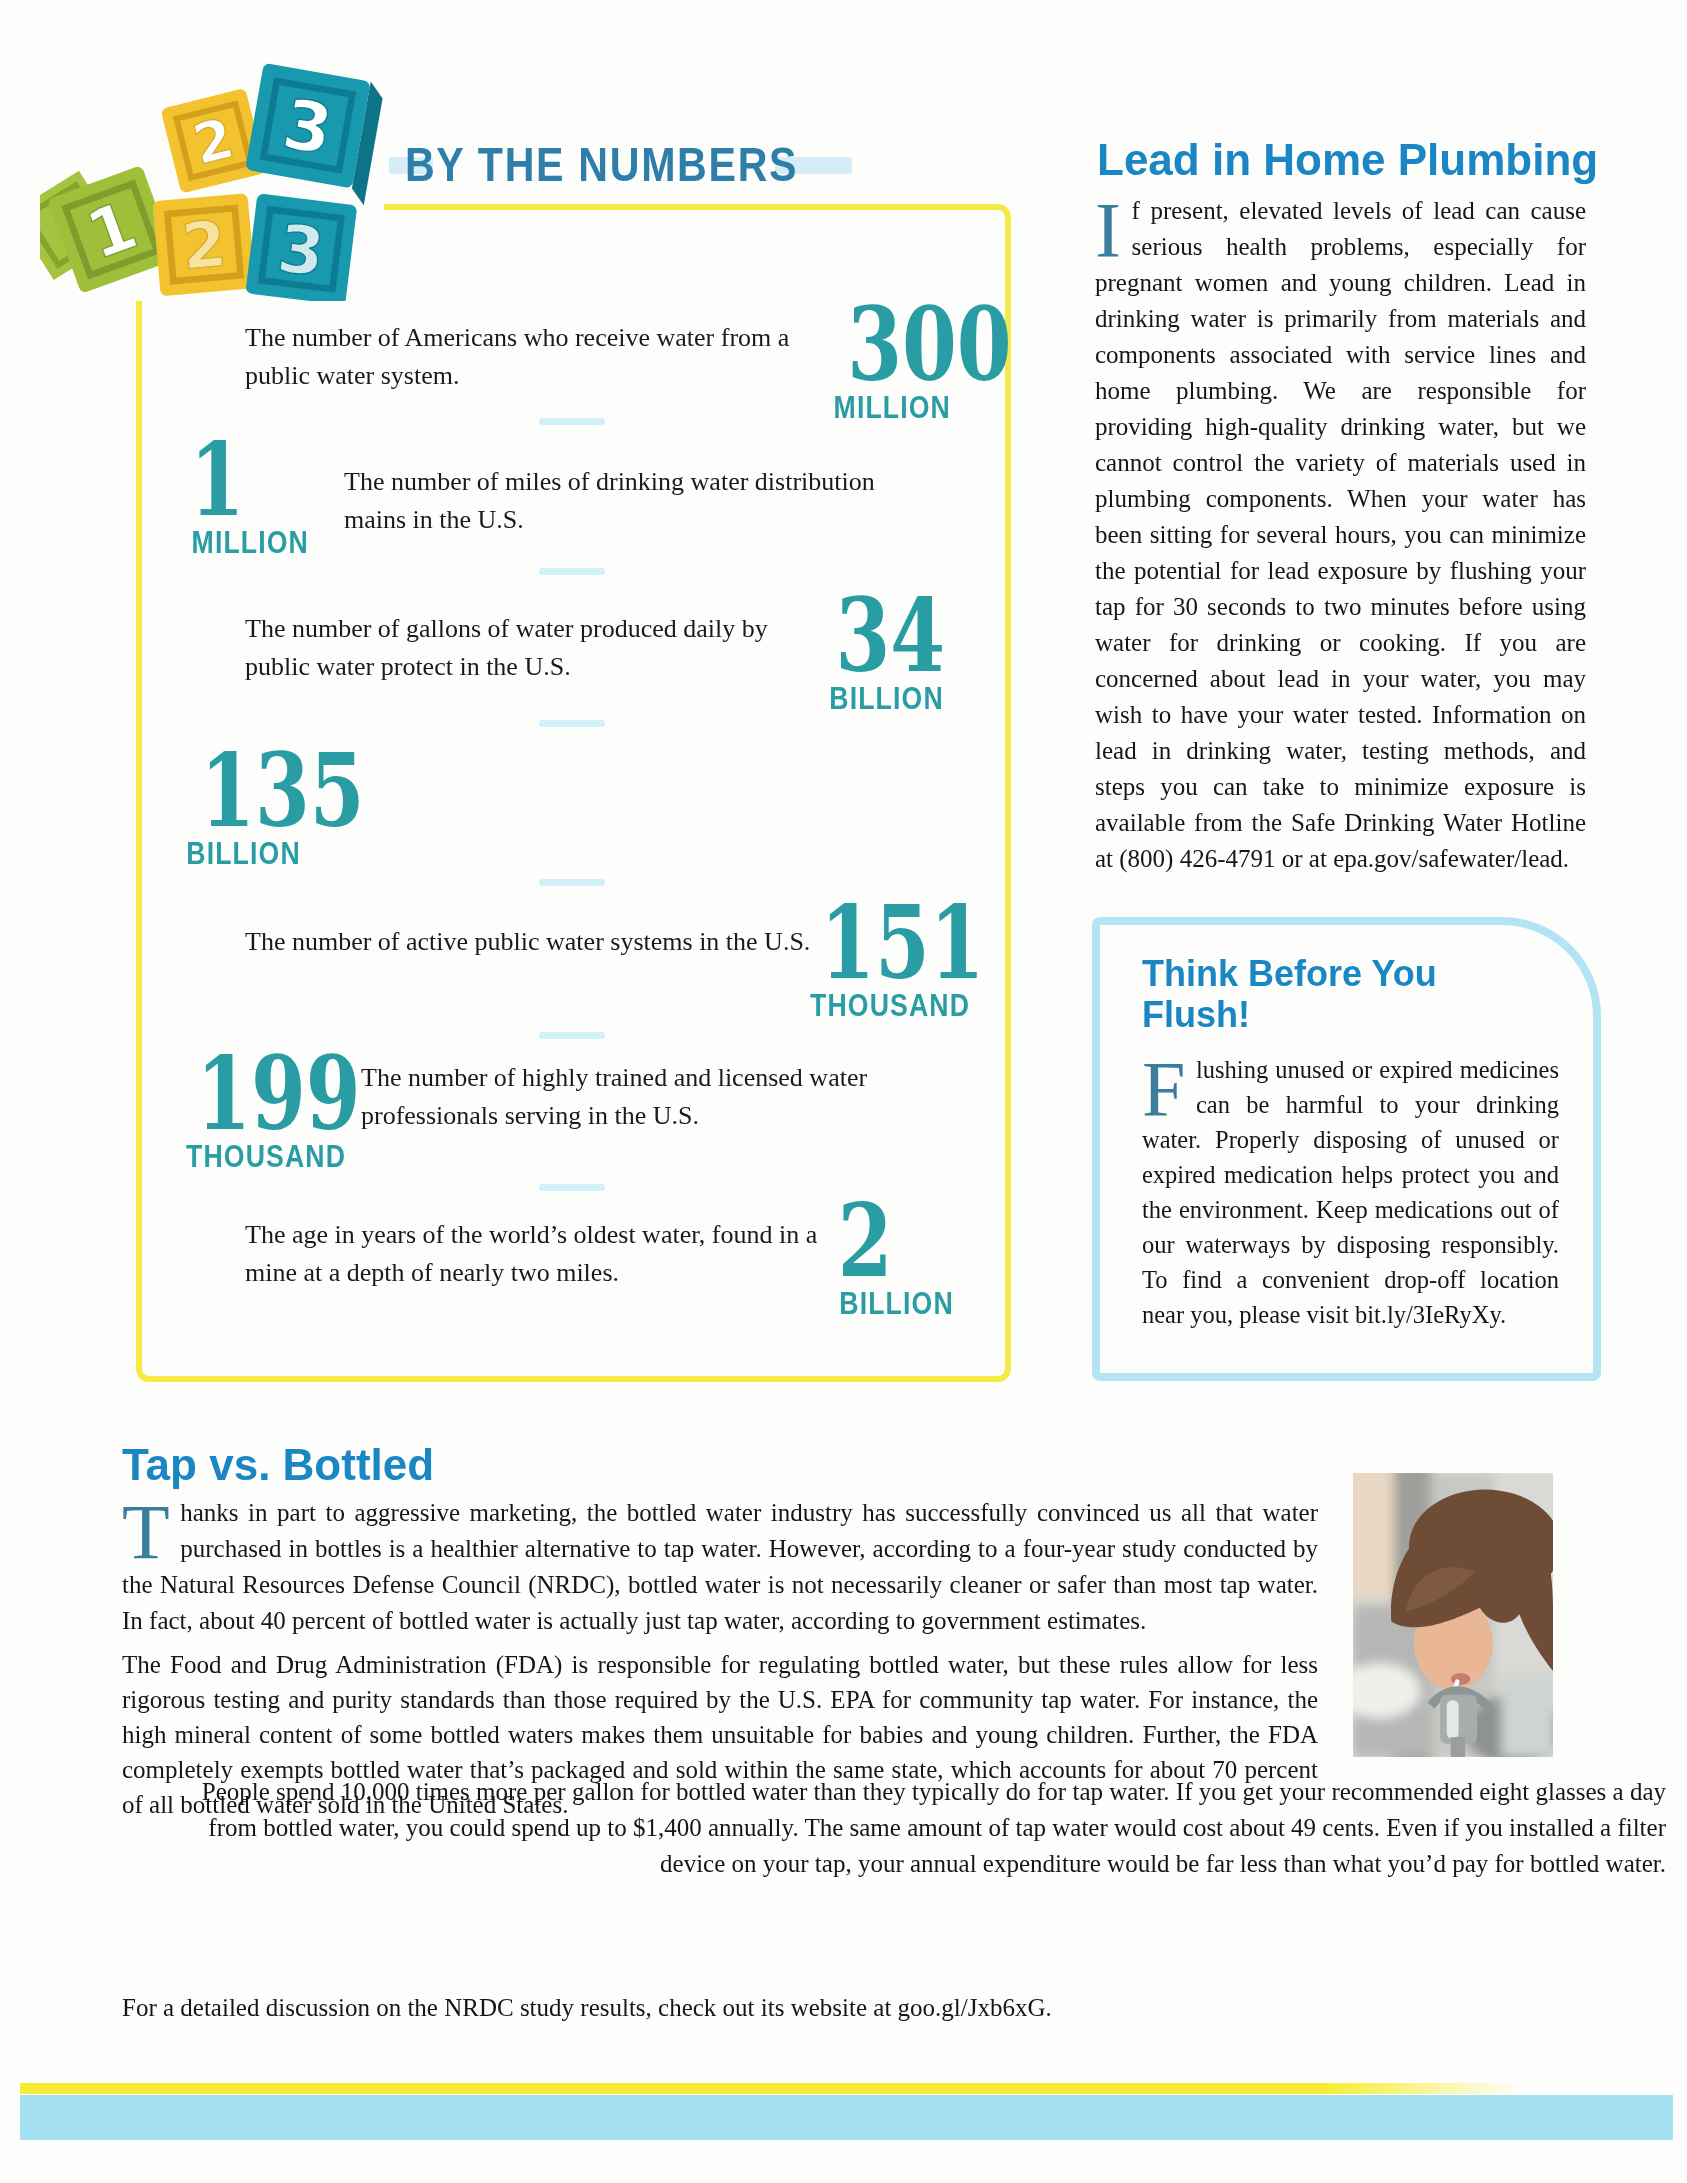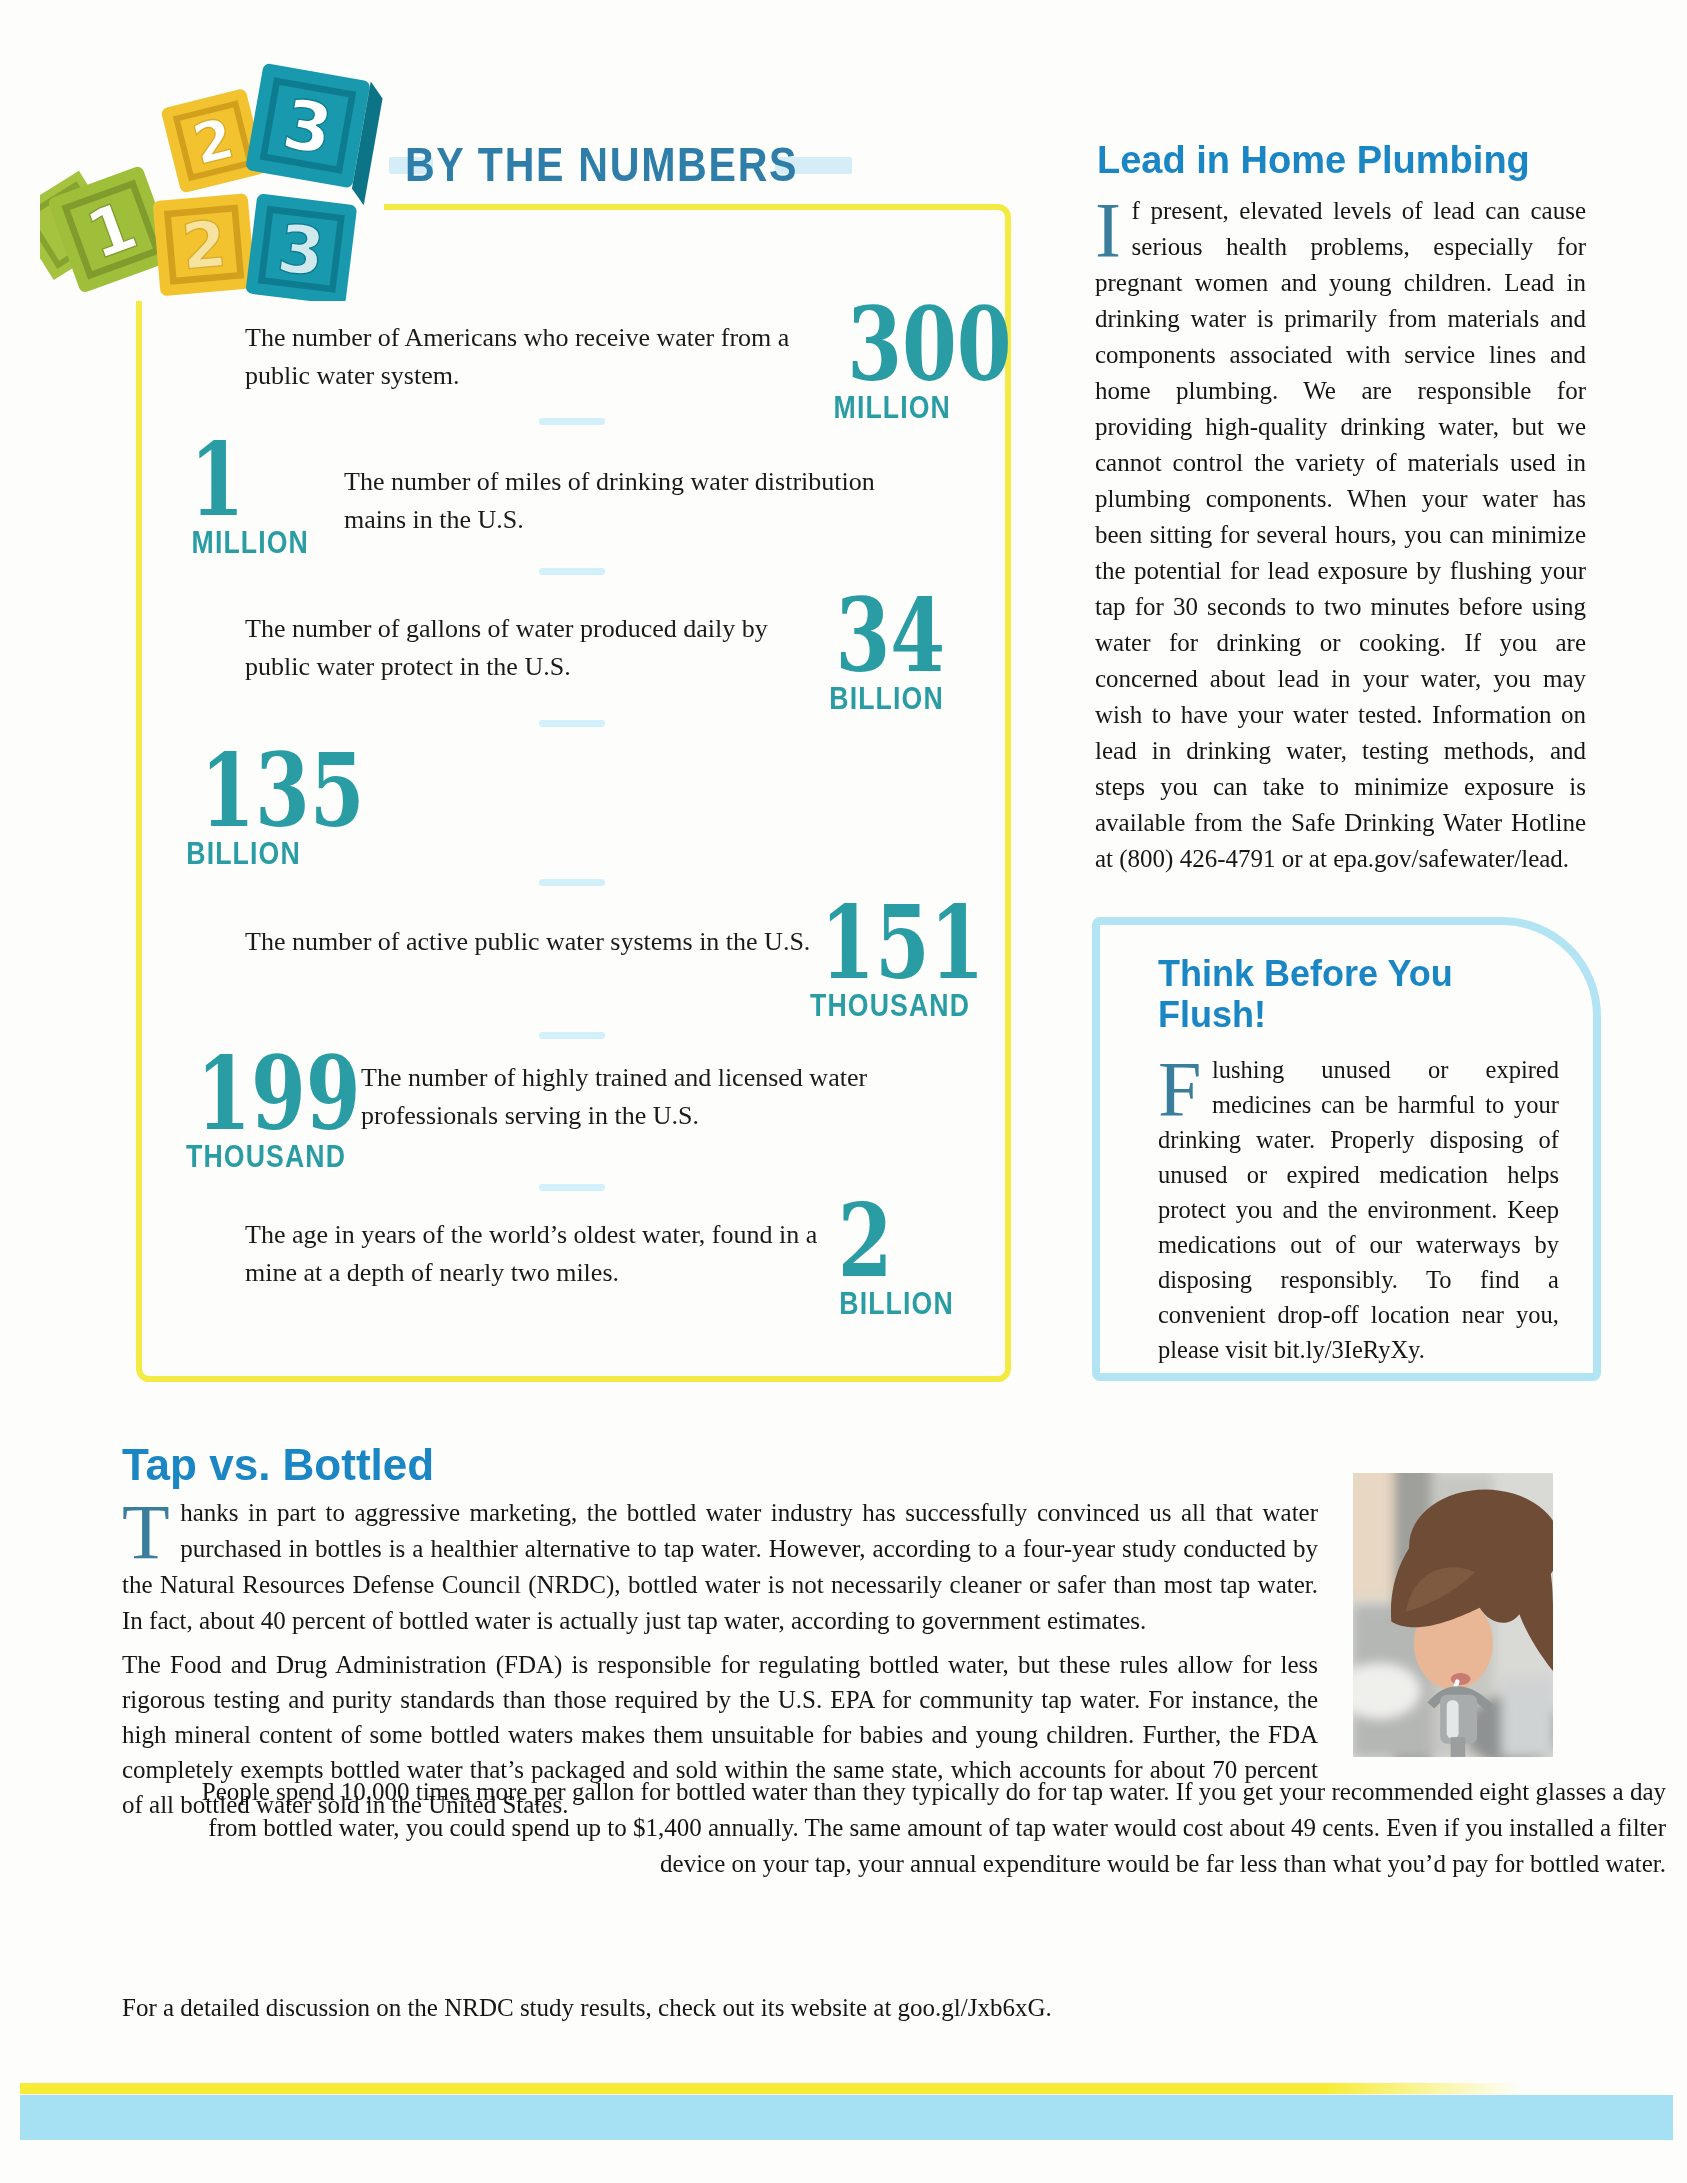--- a/index.html
+++ b/index.html
@@ -66,40 +66,40 @@
   .divider{
     position:absolute;left:539px;width:66px;height:6.6px;
     background:#cdeef8;border-radius:3.3px;opacity:.9;
   }
   
   .col-heading{
     position:absolute;
     font-family:"Liberation Sans", sans-serif;font-weight:700;
     color:#1a86c3;
   }
-  .lead-heading{left:1097px;top:139px;font-size:38px;line-height:42px;}
+  .lead-heading{left:1097px;top:139px;font-size:44px;line-height:42px;}
   .article-body{
     position:absolute;margin:0;
     font-size:25px;line-height:36px;text-align:justify;color:#161616;
   }
   .lead-body{left:1095px;top:193px;width:491px;}
   .dropcap{
     float:left;
     font-family:"Liberation Serif", serif;
     font-size:78px;line-height:.82;
     padding:5.3px 10.6px 0 0;
     color:#3a7d9c;font-weight:400;
   }
   .flush-box{
     position:absolute;left:1092px;top:917px;width:509px;height:464px;
     box-sizing:border-box;
     border:8.6px solid #b2e4f4;
     border-radius:8px 99px 8px 8px;
     background:#fdfdfb;
-    padding:28px 34px 0 58px;
+    padding:28px 34px 0 42px;
   }
   .flush-heading{
     position:static;
     font-family:"Liberation Sans", sans-serif;font-weight:700;
     color:#1a86c3;font-size:36px;line-height:41px;
     margin:0 0 17px 0;max-width:370px;
   }
   .flush-body{
     position:static;
     font-size:24.5px;line-height:35px;text-align:justify;color:#161616;margin:0;

